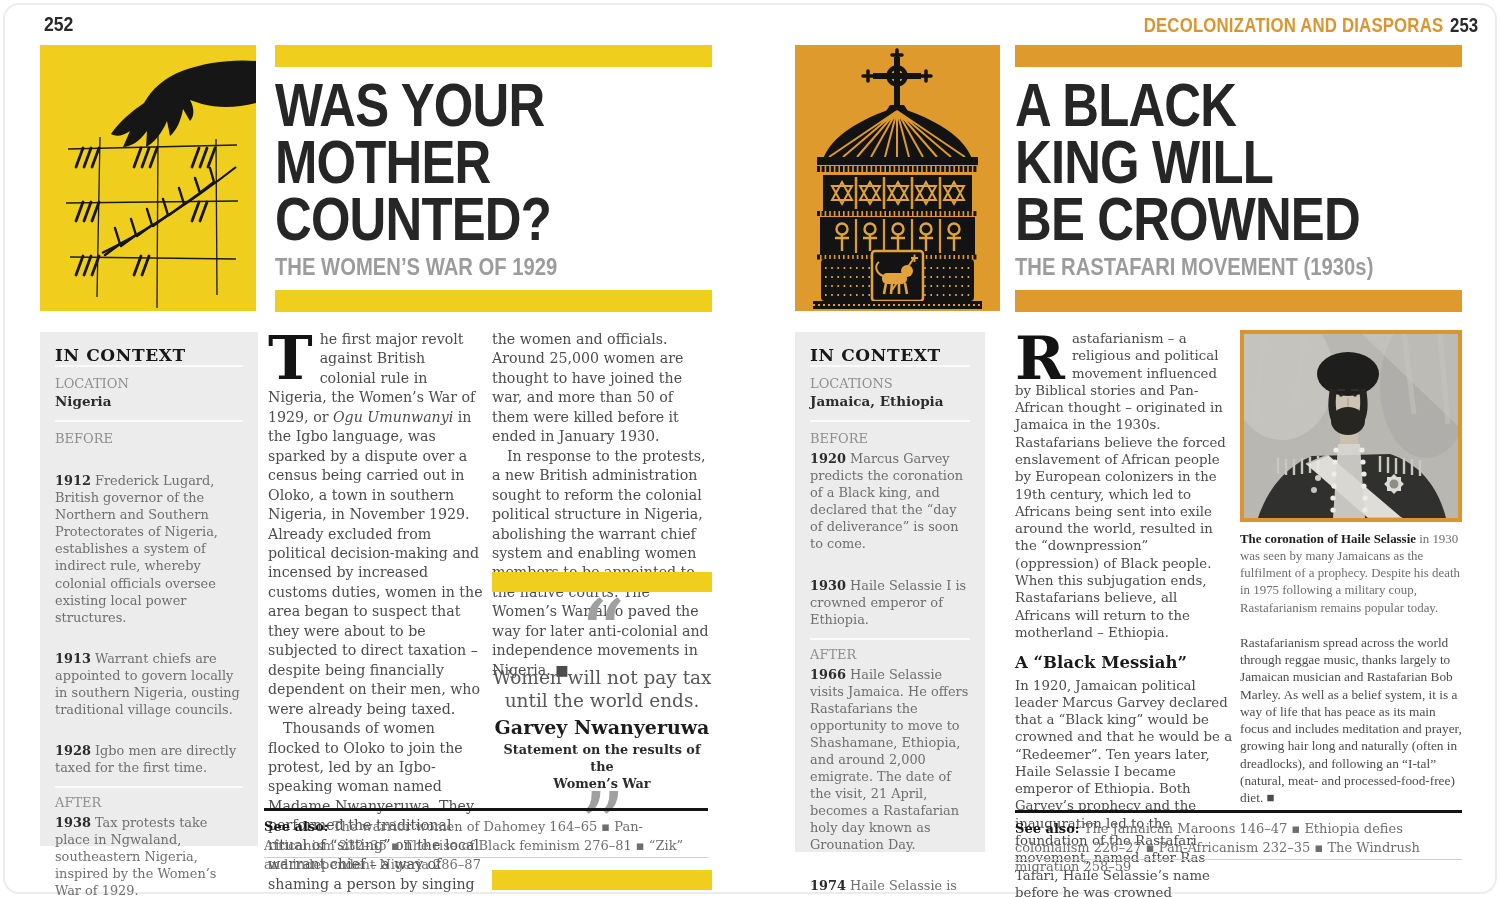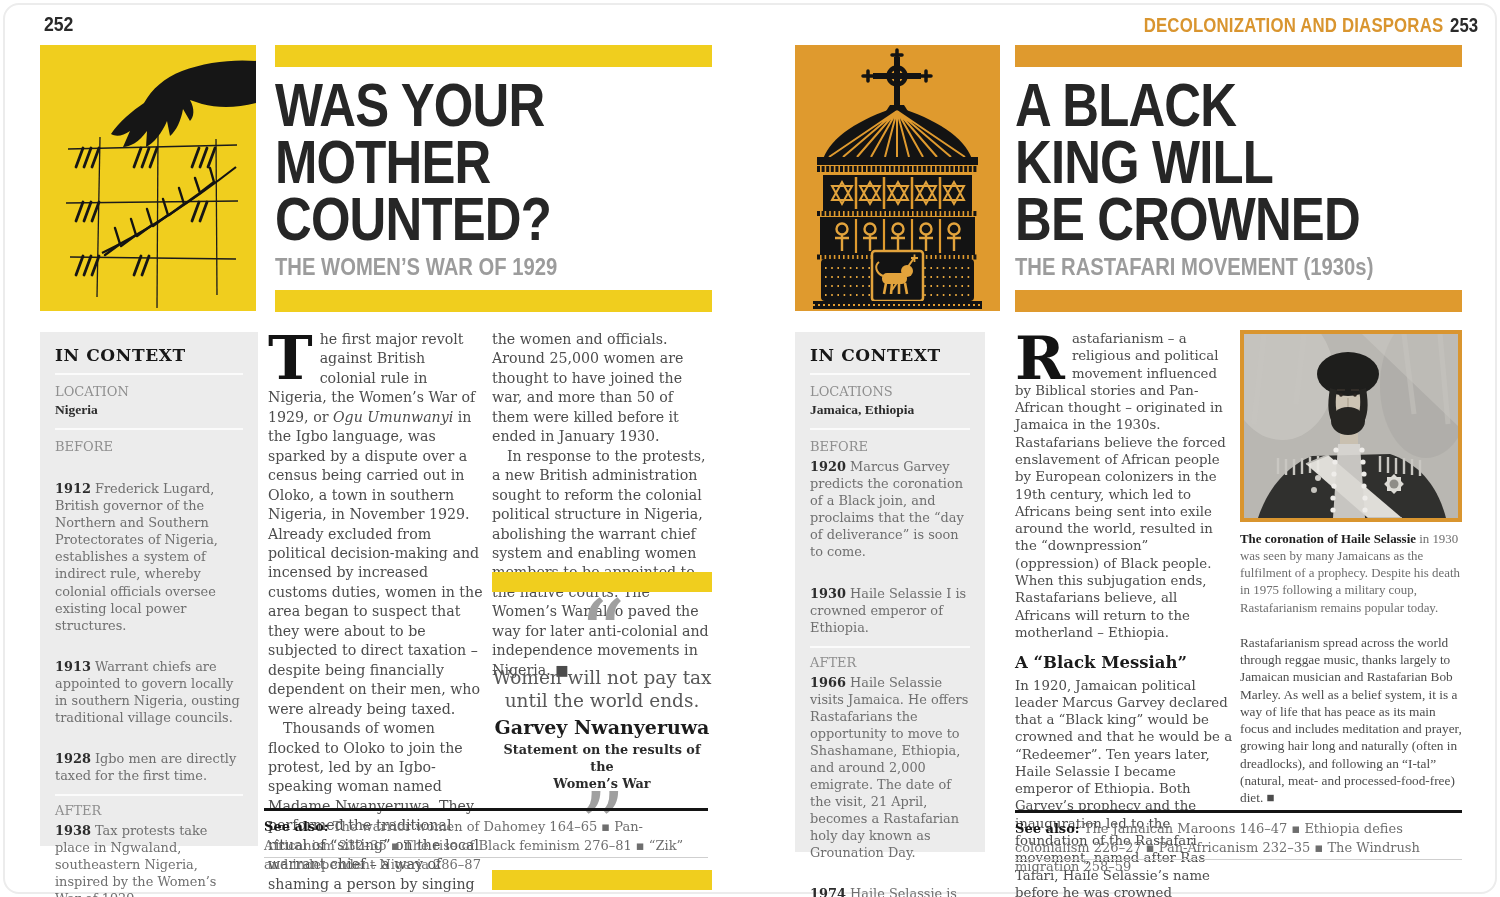--- a/index.html
+++ b/index.html
@@ -18,23 +18,23 @@
   .headline { margin-top:9px; font-family:"Liberation Sans", sans-serif; font-weight:bold; color:#262626; font-size:62px; line-height:57px; letter-spacing:-1px; }
   .hl-line { display:block; transform:scaleX(.82); transform-origin:0 0; white-space:nowrap; }
   .kicker { margin-top:7px; font-family:"Liberation Sans", sans-serif; font-weight:bold; font-size:23px; color:#9c9c9c; letter-spacing:0; }
   .kicker span { display:inline-block; transform:scaleX(.88); transform-origin:0 50%; white-space:nowrap; }
   .bar.btm { margin-top:9px; }
 
   .illus { position:absolute; top:45px; height:266px; }
   .illus svg { display:block; width:100%; height:100%; }
 
   .ctx { position:absolute; top:332px; background:#ECECEC; padding:13px 15px 10px 15px; }
-  .ctx-head { font-weight:bold; font-size:17px; letter-spacing:.6px; color:#171717; padding-bottom:8px; border-bottom:2px solid #fbfbfb; }
+  .ctx-head { font-weight:bold; font-size:17px; letter-spacing:.6px; color:#171717; padding-bottom:0; border-bottom:2px solid #fbfbfb; }
   .ctx-label { color:#8f8f8f; font-size:13px; margin-top:9px; line-height:1.3; }
-  .ctx-loc { font-weight:bold; color:#2c2c2c; font-size:13.5px; padding-bottom:10px; border-bottom:2px solid #fbfbfb; line-height:1.3;font-family:Liberation Serif, serif; }
+  .ctx-loc { font-weight:bold; color:#2c2c2c; font-size:13.5px; padding-bottom:10px; border-bottom:2px solid #fbfbfb; line-height:1.3; }
   .ctx-entry { font-size:12.9px; color:#6f6f6f; line-height:1.32; margin-top:24px; }
   .ctx-entry .yr { font-weight:bold; color:#2c2c2c; }
   .ctx-rule { height:2px; background:#fbfbfb; margin-top:10px; }
 
   .col { position:absolute; top:330px; }
   .body-text { font-size:14.2px; line-height:1.37; color:#4c4c4c; }
   .rp .body-text { font-size:13.3px; line-height:1.3; }
   .para { text-indent:15px; }
   .para.first { text-indent:0; }
   .dropcap { float:left; font-weight:bold; font-size:60px; line-height:46px; color:#131313; margin:5px 7px 0 0; }
@@ -249,21 +249,21 @@
       </h1>
       <div class="kicker"><span>THE RASTAFARI MOVEMENT (1930s)</span></div>
       <div class="bar btm"></div>
     </div>
 
     <div class="ctx" style="left:795px; width:190px; height:520px;">
       <div class="ctx-head">IN CONTEXT</div>
       <div class="ctx-label">LOCATIONS</div>
       <div class="ctx-loc">Jamaica, Ethiopia</div>
       <div class="ctx-label">BEFORE</div>
-      <div class="ctx-entry" style="margin-top:2px;"><span class="yr">1920</span> <span>Marcus Garvey predicts the coronation of a Black join, and proclaims that the “day of deliverance” is soon to come.</span></div>
+      <div class="ctx-entry" style="margin-top:2px;"><span class="yr">1920</span> <span>Marcus Garvey predicts the coronation of a Black king, and declared that the “day of deliverance” is soon to come.</span></div>
       <div class="ctx-entry"><span class="yr">1930</span> <span>Haile Selassie I is crowned emperor of Ethiopia.</span></div>
       <div class="ctx-rule"></div>
       <div class="ctx-label" style="margin-top:7px;">AFTER</div>
       <div class="ctx-entry" style="margin-top:2px;"><span class="yr">1966</span> <span>Haile Selassie visits Jamaica. He offers Rastafarians the opportunity to move to Shashamane, Ethiopia, and around 2,000 emigrate. The date of the visit, 21 April, becomes a Rastafarian holy day known as Grounation Day.</span></div>
       <div class="ctx-entry"><span class="yr">1974</span> <span>Haile Selassie is overthrown by a military coup, and is murdered a year later.</span></div>
 
     </div>
 
     <div class="col body-text" style="left:1015px; width:220px;">
       <p class="para first"><span class="dropcap">R</span><span>astafarianism – a religious and political movement influenced by Biblical stories and Pan-African thought – originated in Jamaica in the 1930s. Rastafarians believe the forced enslavement of African people by European colonizers in the 19th century, which led to Africans being sent into exile around the world, resulted in the “downpression” (oppression) of Black people. When this subjugation ends, Rastafarians believe, all Africans will return to the motherland – Ethiopia.</span></p>

